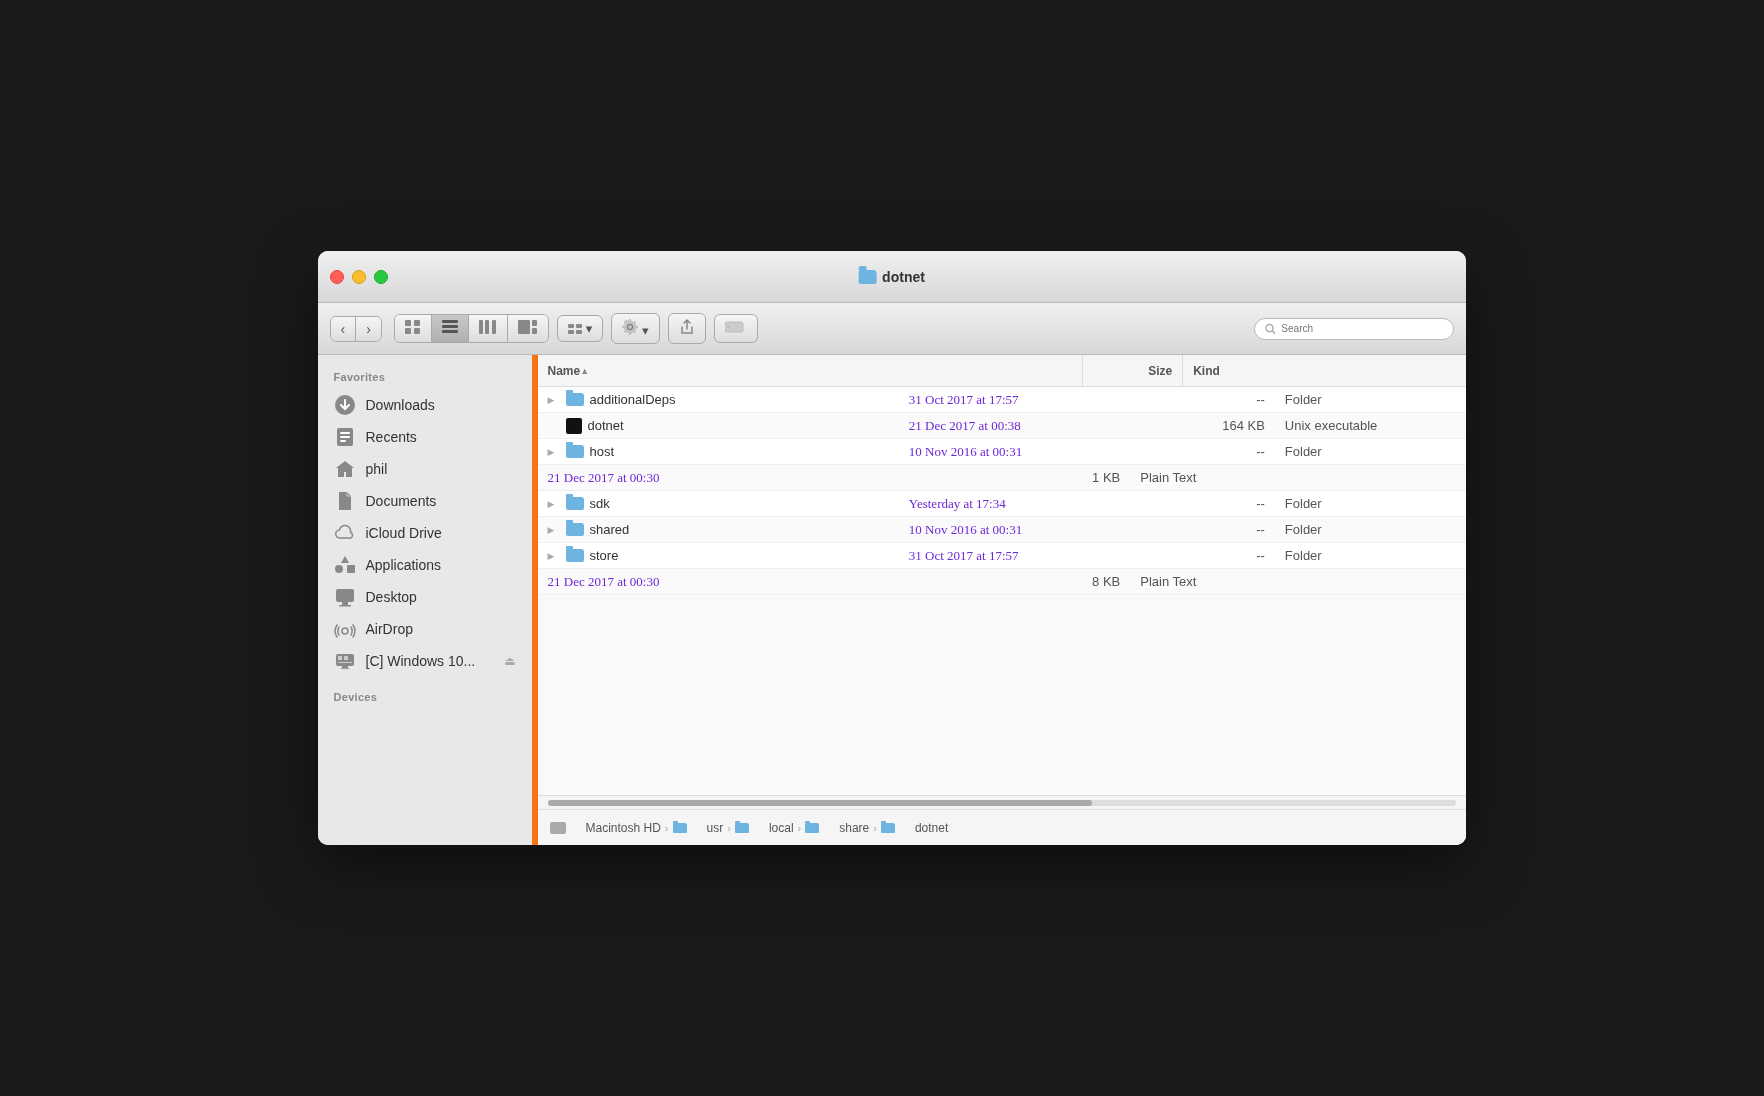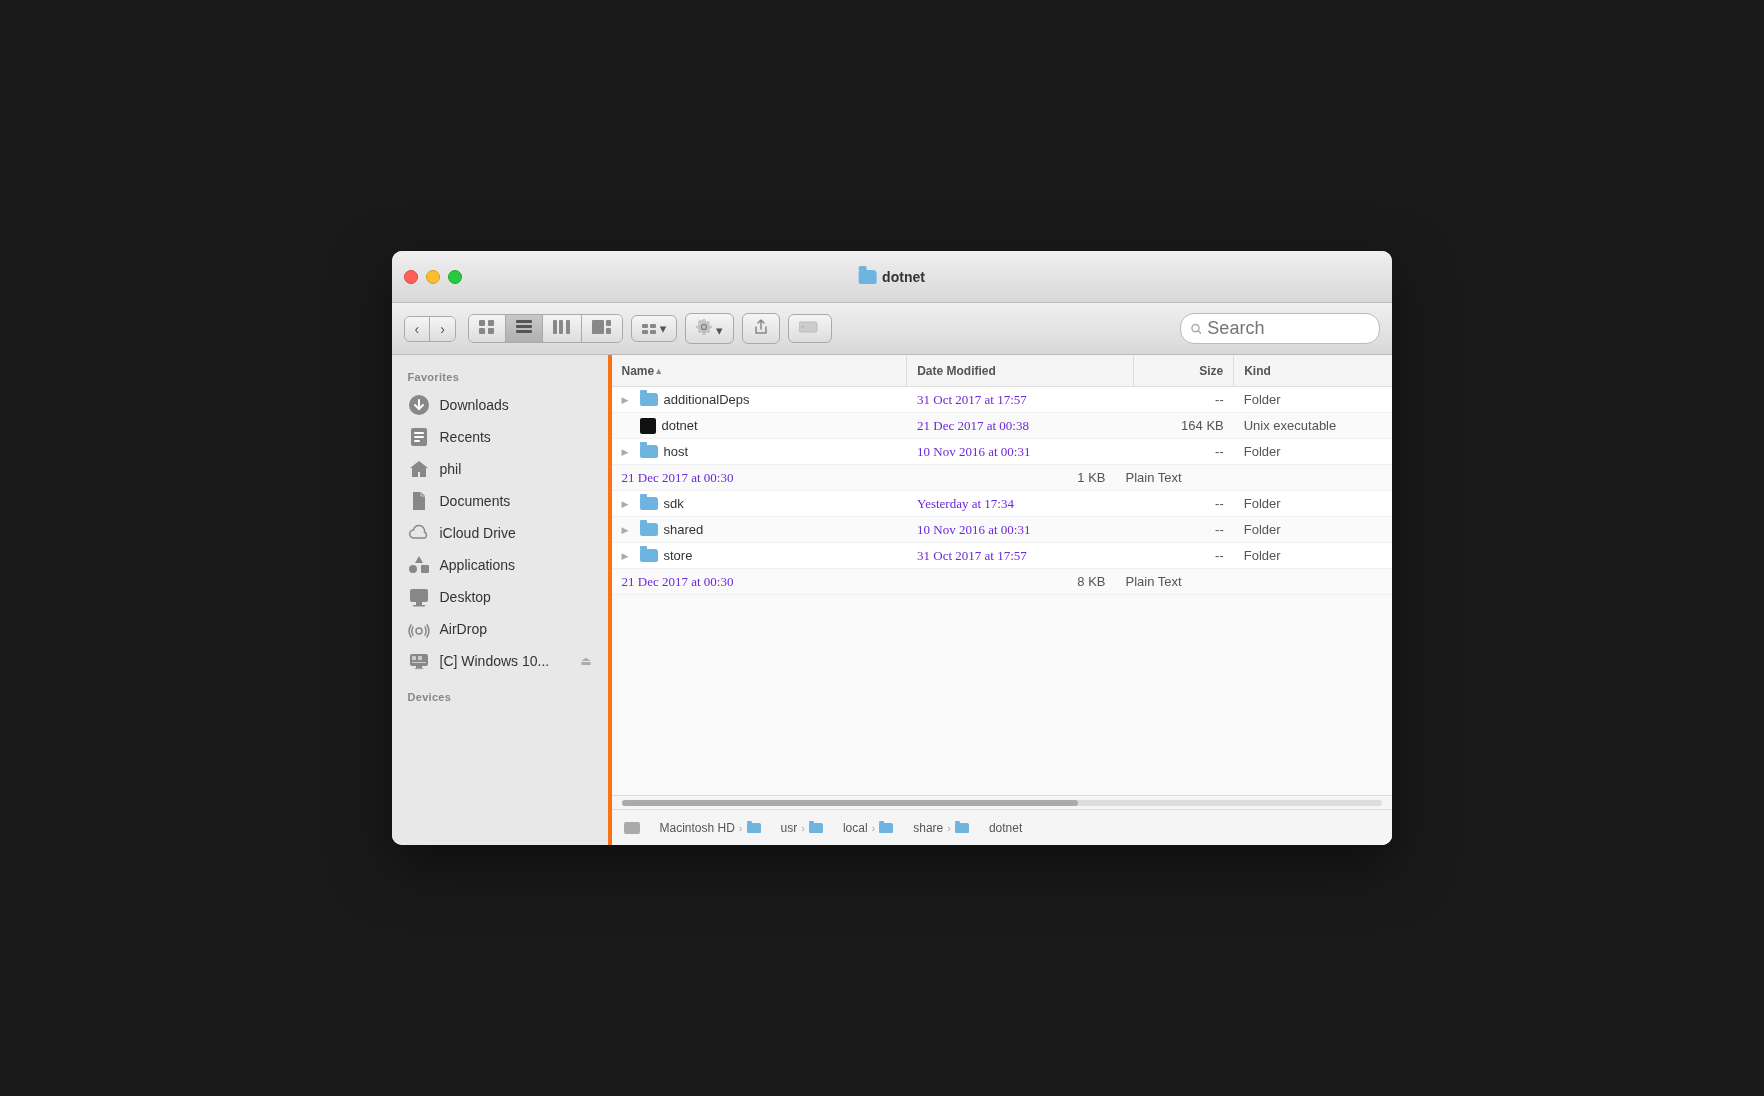--- a/index.html
+++ b/index.html
@@ -5,21 +5,21 @@
     * { box-sizing: border-box; margin: 0; padding: 0; }
     body {
       background: #1a1a1a;
       display: flex;
       align-items: center;
       justify-content: center;
       min-height: 100vh;
       font-family: -apple-system, BlinkMacSystemFont, 'Helvetica Neue', Arial, sans-serif;
     }
     .window {
-      width: 1000px;
+      width: 1148px;
       background: #ebebeb;
       border-radius: 10px;
       box-shadow: 0 20px 60px rgba(0,0,0,0.5);
       overflow: hidden;
       display: flex;
       flex-direction: column;
       margin-left: 19px;
     }
     
     .title-bar {
@@ -148,35 +148,35 @@
       border: 1px solid #bbb;
       border-radius: 14px;
       padding: 4px 10px;
       width: 200px;
       gap: 6px;
     }
     .search-box input {
       border: none;
       outline: none;
       background: transparent;
-      font-size: 18px;
+      font-size: 10px;
       color: #888;
       width: 100%;
     }
     
     .main-content {
       display: flex;
       flex: 1;
       height: 680px;
     }
     
     .sidebar {
       width: 220px;
       background: #e8e8e8;
-      border-right: 4px solid #f97316;
+      border-right: 6px solid #f97316;
       padding: 12px 0;
       overflow-y: auto;
       flex-shrink: 0;
     }
     .sidebar-section-header {
       font-size: 11px;
       font-weight: 700;
       color: #888;
       padding: 4px 16px 6px;
       text-transform: none;
@@ -576,23 +576,20 @@
       <div class="sidebar-section-header" style="margin-top:10px;">Devices</div>
     </div>
 
     <div class="file-area">
 
       <div class="file-header">
         <div class="file-header-col col-name">
           <span>Name</span>
           <span style="font-size:9px; color:#888;">▲</span>
         </div>
-        <div class="file-header-col col-date">
-          <span>Date Modified</span>
-        </div>
         <div class="file-header-col col-size">
           <span>Size</span>
         </div>
         <div class="file-header-col col-kind">
           <span>Kind</span>
         </div>
       </div>
 
       <div class="file-list">
 

